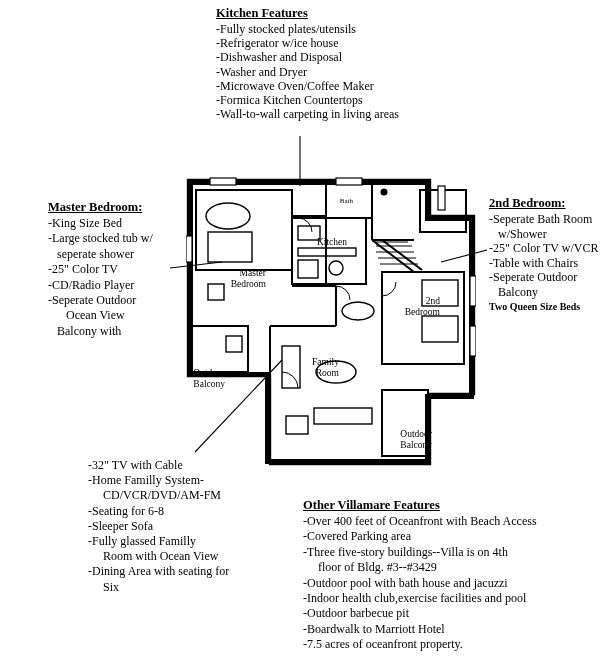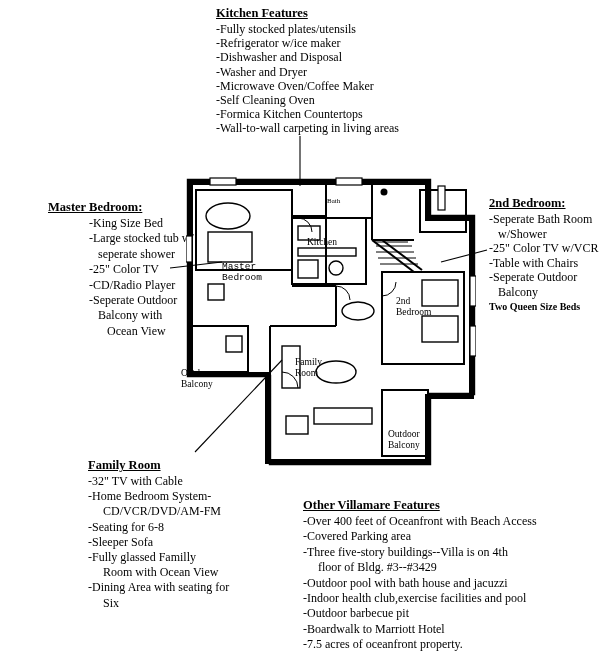--- a/index.html
+++ b/index.html
@@ -25,40 +25,40 @@
   .blk-list div{white-space:pre;}
 
   
   #kitchen-features{left:216px;top:6px;}
   #master-bedroom{left:48px;top:200px;}
   #second-bedroom{left:489px;top:196px;}
   #family-room{left:88px;top:458px;}
   #other-features{left:303px;top:498px;}
 
   #second-bedroom .blk-list{line-height:14.6px;}
-  #master-bedroom .blk-list{line-height:15.4px;margin-left:41px;}
+  #master-bedroom .blk-list{line-height:15.4px;}
   #family-room .blk-list{line-height:15.2px;}
   #other-features .blk-list{line-height:15.4px;}
 
   .bold-line{font-weight:bold;font-size:10px;}
 
   
   #floorplan{
     position:absolute;left:186px;top:176px;width:290px;height:290px;
   }
   #floorplan svg{display:block;}
 
   
   #leaders{position:absolute;left:0;top:0;width:616px;height:656px;pointer-events:none;}
 
   .room-label{
     position:absolute;font-size:9.5px;line-height:10.5px;
-    text-align:left;font-family:"Liberation Serif", serif;
-  }
-  #lbl-master{left:222px;top:262px;width:44px;font-family:Liberation Mono, monospace;}
+    text-align:right;font-family:"Liberation Serif", serif;
+  }
+  #lbl-master{left:222px;top:268px;width:44px;}
   #lbl-kitchen{left:307px;top:237px;width:40px;}
   #lbl-2nd{left:396px;top:296px;width:44px;}
   #lbl-family{left:295px;top:357px;width:44px;}
   #lbl-outdoor-bal-l{left:181px;top:368px;width:44px;}
   #lbl-outdoor-bal-r{left:388px;top:429px;width:44px;}
   #lbl-bath-small{left:327px;top:196px;width:26px;font-size:7px;}
 </style>
 </head>
 <body>
 
@@ -72,62 +72,60 @@
 
     <line x1="487" y1="250" x2="441" y2="262" stroke="#000" stroke-width="1.1"></line>
 
     <line x1="195" y1="452" x2="282" y2="360" stroke="#000" stroke-width="1.1"></line>
   </svg>
 
   <div class="block" id="kitchen-features">
     <div class="blk-title">Kitchen Features</div>
     <div class="blk-list">
       <div>-Fully stocked plates/utensils</div>
-      <div>-Refrigerator w/ice maker</div>
+      <div>-Refrigerator w/ice house</div>
       <div>-Dishwasher and Disposal</div>
       <div>-Washer and Dryer</div>
       <div>-Microwave Oven/Coffee Maker</div>
-      <div>-Self Cleaning Oven</div>
       <div>-Formica Kitchen Countertops</div>
       <div>-Wall-to-wall carpeting in living areas</div>
     </div>
   </div>
 
   <div class="block" id="master-bedroom">
     <div class="blk-title">Master Bedroom:</div>
     <div class="blk-list">
       <div>-King Size Bed</div>
       <div>-Large stocked tub w/</div>
       <div>   seperate shower</div>
       <div>-25" Color TV</div>
       <div>-CD/Radio Player</div>
       <div>-Seperate Outdoor</div>
+      <div>      Ocean View</div>
       <div>   Balcony with</div>
-      <div>      Ocean View</div>
     </div>
   </div>
 
   <div class="block" id="second-bedroom">
     <div class="blk-title">2nd Bedroom:</div>
     <div class="blk-list">
       <div>-Seperate Bath Room</div>
       <div>   w/Shower</div>
       <div>-25" Color TV w/VCR</div>
       <div>-Table with Chairs</div>
       <div>-Seperate Outdoor</div>
       <div>   Balcony</div>
       <div class="bold-line">Two Queen Size Beds</div>
     </div>
   </div>
 
   <div class="block" id="family-room">
-    <div class="blk-title">Family Room</div>
     <div class="blk-list">
       <div>-32" TV with Cable</div>
-      <div>-Home Bedroom System-</div>
+      <div>-Home Familly System-</div>
       <div>     CD/VCR/DVD/AM-FM</div>
       <div>-Seating for 6-8</div>
       <div>-Sleeper Sofa</div>
       <div>-Fully glassed Familly</div>
       <div>     Room with Ocean View</div>
       <div>-Dining Area with seating for</div>
       <div>     Six</div>
     </div>
   </div>
 

